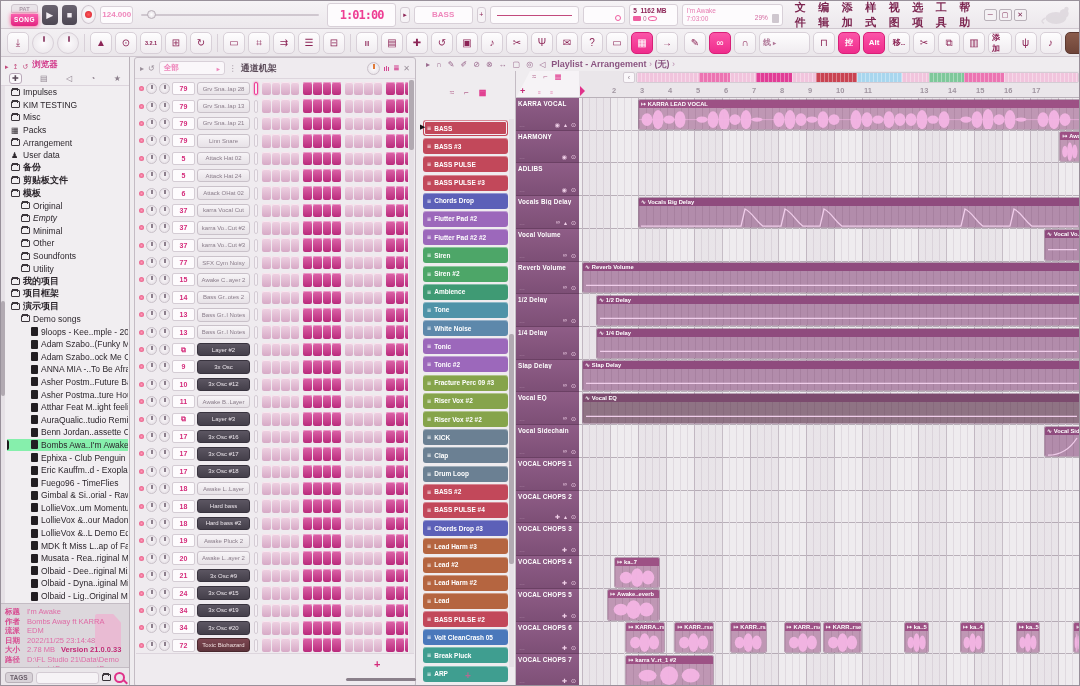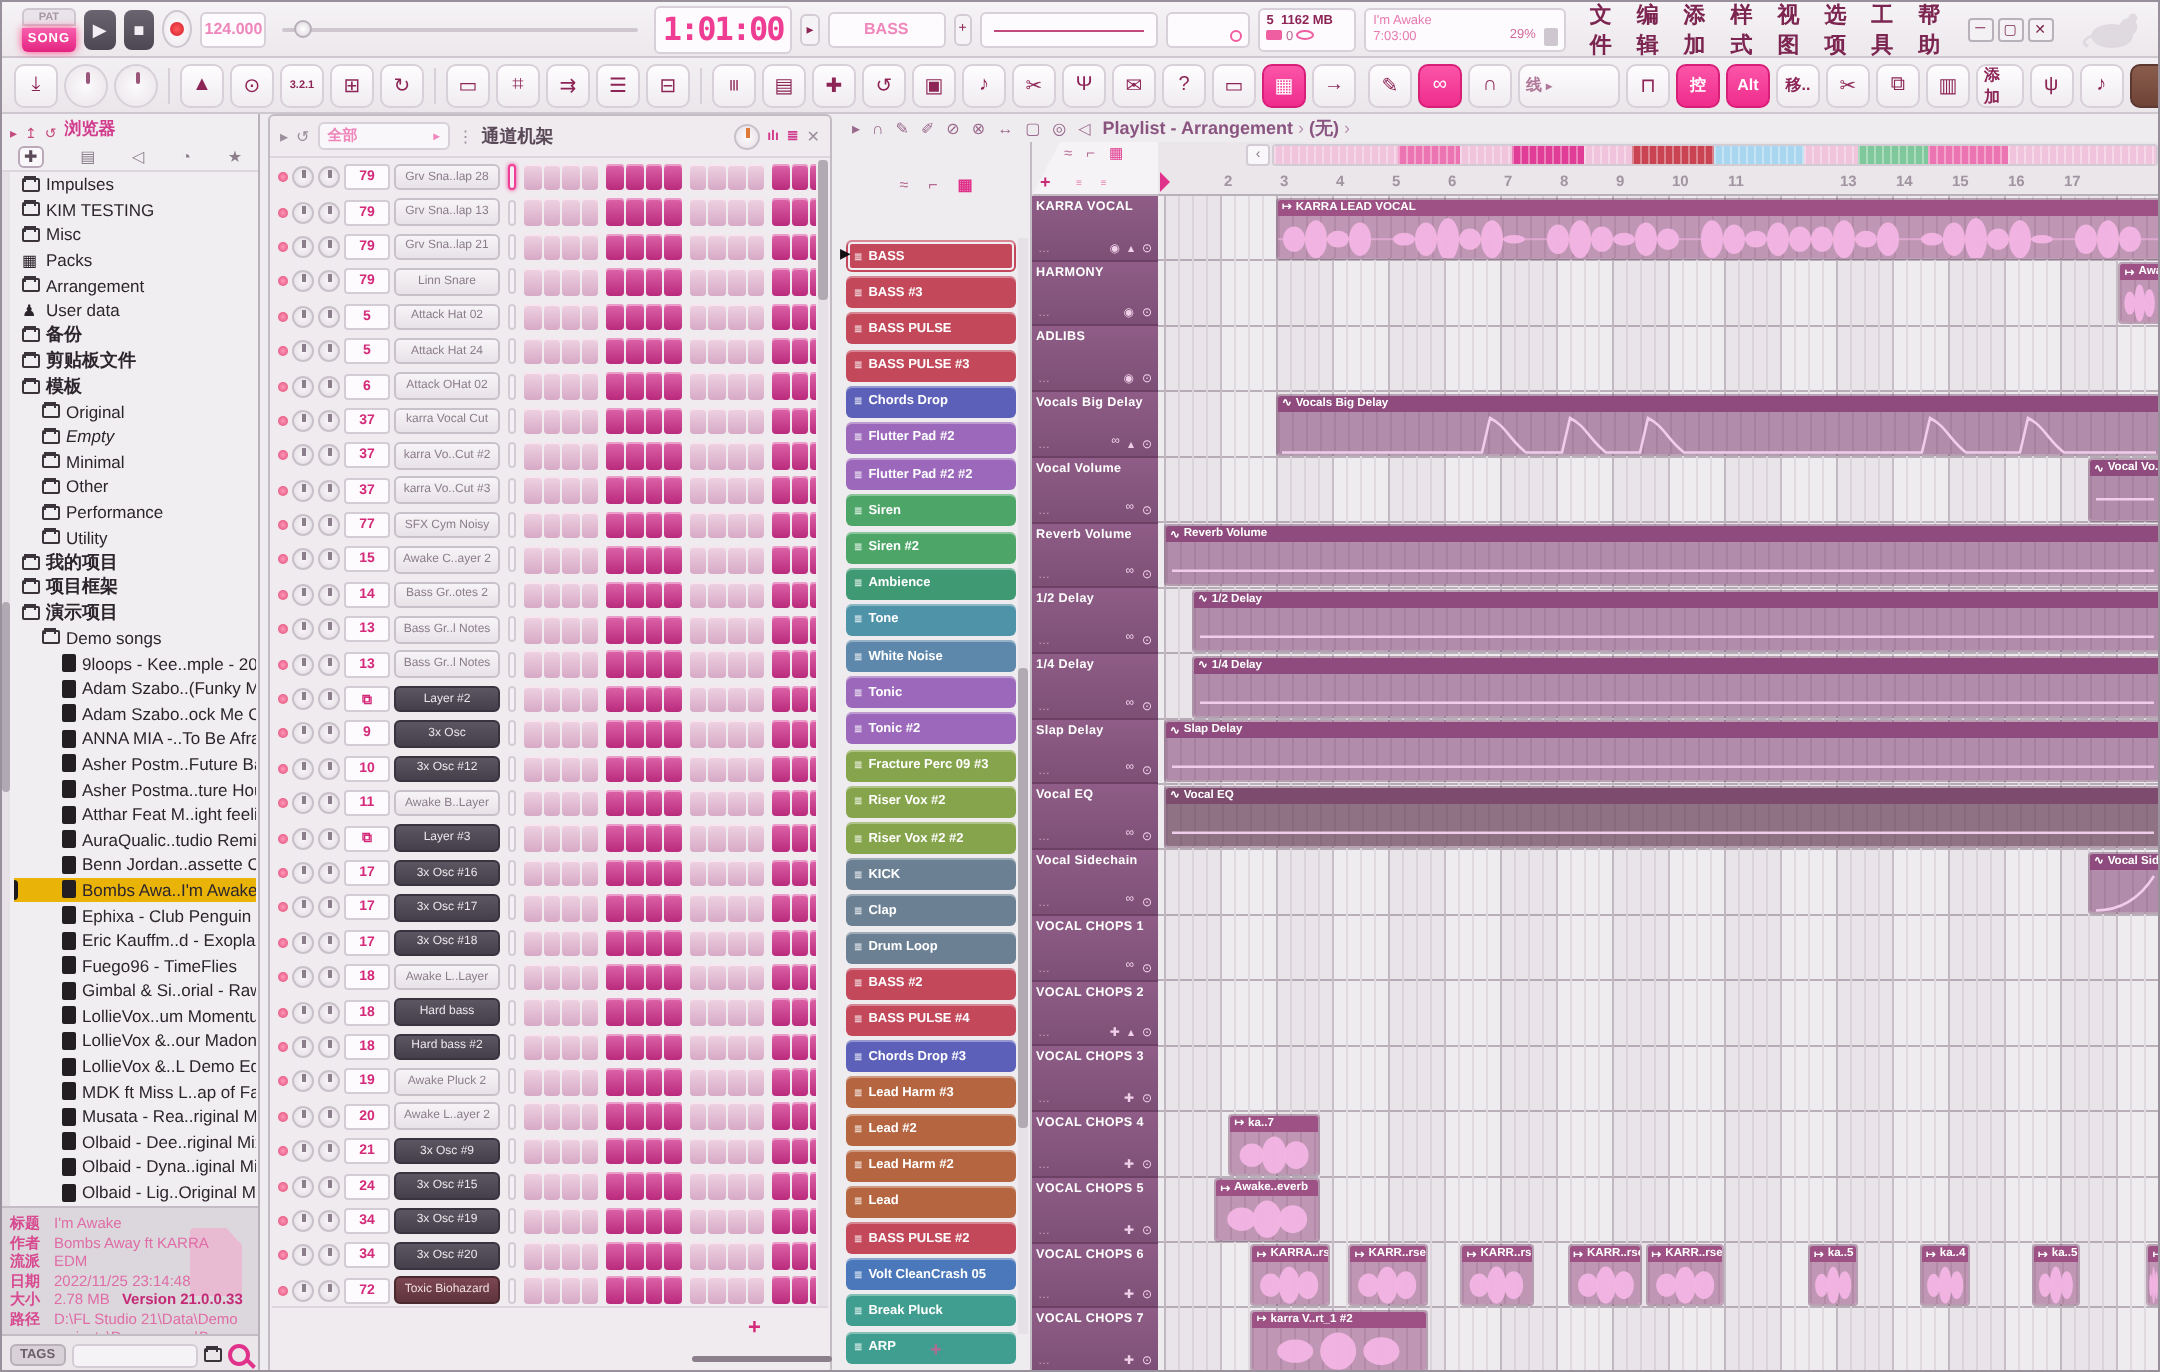--- a/index.html
+++ b/index.html
@@ -19,21 +19,21 @@
   #rec-btn{width:19px;height:19px;background:radial-gradient(#fff,#ece6ec);border:1px solid #cfc7cf;border-radius:50%;
            display:flex;align-items:center;justify-content:center;}
   #rec-dot{width:7px;height:7px;border-radius:50%;background:radial-gradient(#ff5a5a,#d41f2f);}
   .lcd{background:#fdfbfd;border:1px solid #d8d0d8;border-radius:3px;}
   #bpm{width:44px;height:18px;font-size:8px;color:#ef86bb;font-weight:bold;display:flex;align-items:center;justify-content:center;}
   #main-slider{width:248px;height:16px;position:relative;}
   #main-slider .track{position:absolute;left:4px;right:4px;top:7px;height:2px;background:#cfc7cf;border-radius:2px;}
   #main-slider .thumb{position:absolute;left:10px;top:3px;width:9px;height:9px;border-radius:50%;
                       background:radial-gradient(#fff,#ddd5dd);border:1px solid #b8b0b8;}
   #timebox{width:92px;height:24px;display:flex;align-items:center;justify-content:center;}
-  #time-main{font-family:"DejaVu Sans Mono",monospace;font-size:16px;font-weight:bold;color:#ee3d93;letter-spacing:-1px;}
+  #time-main{font-family:"DejaVu Sans Mono",monospace;font-size:12px;font-weight:bold;color:#ee3d93;letter-spacing:-1px;}
   .mini-btn{width:12px;height:16px;background:#f6f3f6;border:1px solid #d4ccd4;border-radius:3px;color:#8c2456;
             font-size:7px;display:flex;align-items:center;justify-content:center;}
   #patsel{width:78px;height:18px;display:flex;align-items:center;justify-content:center;font-size:8px;
           font-weight:bold;color:#ef86bb;}
   #envbox{width:118px;height:18px;position:relative;}
   #envbox .line{position:absolute;left:6px;right:6px;top:8px;height:1px;background:#c2497c;}
   #miscbox{width:56px;height:18px;position:relative;}
   #miscbox .dot{position:absolute;right:3px;bottom:2px;width:6px;height:6px;border-radius:50%;border:1.5px solid #ef5ea0;}
   #cpu{width:62px;height:22px;font-size:6.5px;color:#b56a92;padding:2px 3px;line-height:8px;}
   #cpu b{color:#8c2456;}
@@ -66,21 +66,21 @@
   #browser{position:absolute;left:0;top:56px;width:129px;height:630px;background:#f1eef1;border-right:1px solid #b9b1b9;}
   #br-head{height:14px;display:flex;align-items:flex-end;gap:4px;padding:0 4px;font-size:8px;}
   #br-head .g{color:#c2497c;font-size:7px;}
   #br-title{color:#d23c8c;font-weight:bold;font-size:8.5px;}
   #br-tabs{height:15px;display:flex;align-items:center;justify-content:space-between;padding:0 8px;border-bottom:1px solid #ddd5dd;}
   .br-tab{font-size:8px;color:#8c7f8c;}
   .br-tab.active{border:1px solid #b9a9b9;border-radius:3px;padding:0 2px;color:#5a4a58;background:#faf7fa;}
   #tree{position:absolute;left:6px;right:1px;top:29px;height:517px;overflow:hidden;}
   .tr-row{height:12.6px;display:flex;align-items:center;gap:3px;font-size:8.5px;color:#2c262c;white-space:nowrap;position:relative;}
   .tr-row.bold{font-weight:bold;font-size:9px;}
-  .tr-row.sel{background:#eab308;}
+  .tr-row.sel{background:#86efac;}
   .tr-row.sel::before{content:"";position:absolute;left:-2px;top:1px;width:4px;height:10px;background:#1c181c;border-radius:2px;}
   .ico-folder{width:9px;height:7px;border:1px solid #3a343a;border-radius:1px;position:relative;flex:0 0 9px;}
   .ico-folder::before{content:"";position:absolute;left:0;top:-2px;width:4px;height:2px;border:1px solid #3a343a;border-bottom:none;}
   .ico-file{width:7px;height:9px;background:#221e22;border-radius:1px;flex:0 0 7px;}
   .ico-g{font-size:8px;flex:0 0 9px;}
   #tree-scroll{position:absolute;left:0;top:29px;width:4px;height:517px;background:#e6e1e6;}
   #tree-thumb{position:absolute;left:0;top:215px;width:4px;height:95px;background:#b2aab2;border-radius:2px;}
   #br-info{position:absolute;left:0;right:0;top:546px;height:64px;background:#dcd7dc;border-top:1px solid #c4bcc4;
            padding:3px 4px;overflow:hidden;}
   #br-info .watermark{position:absolute;right:8px;top:10px;width:26px;height:34px;background:#edb2d0;border-radius:2px;
@@ -377,21 +377,21 @@
         <div class="tr-row" style="padding-left: 14px;">
           <span class="ico-folder"></span>
           <span>Minimal</span>
         </div>
         <div class="tr-row" style="padding-left: 14px;">
           <span class="ico-folder"></span>
           <span>Other</span>
         </div>
         <div class="tr-row" style="padding-left: 14px;">
           <span class="ico-folder"></span>
-          <span>Performance</span>
+          <span>Soundfonts</span>
         </div>
         <div class="tr-row" style="padding-left: 14px;">
           <span class="ico-folder"></span>
           <span>Utility</span>
         </div>
         <div class="tr-row bold" style="padding-left: 4px;">
           <span class="ico-folder"></span>
           <span>我的项目</span>
         </div>
         <div class="tr-row bold" style="padding-left: 4px;">

